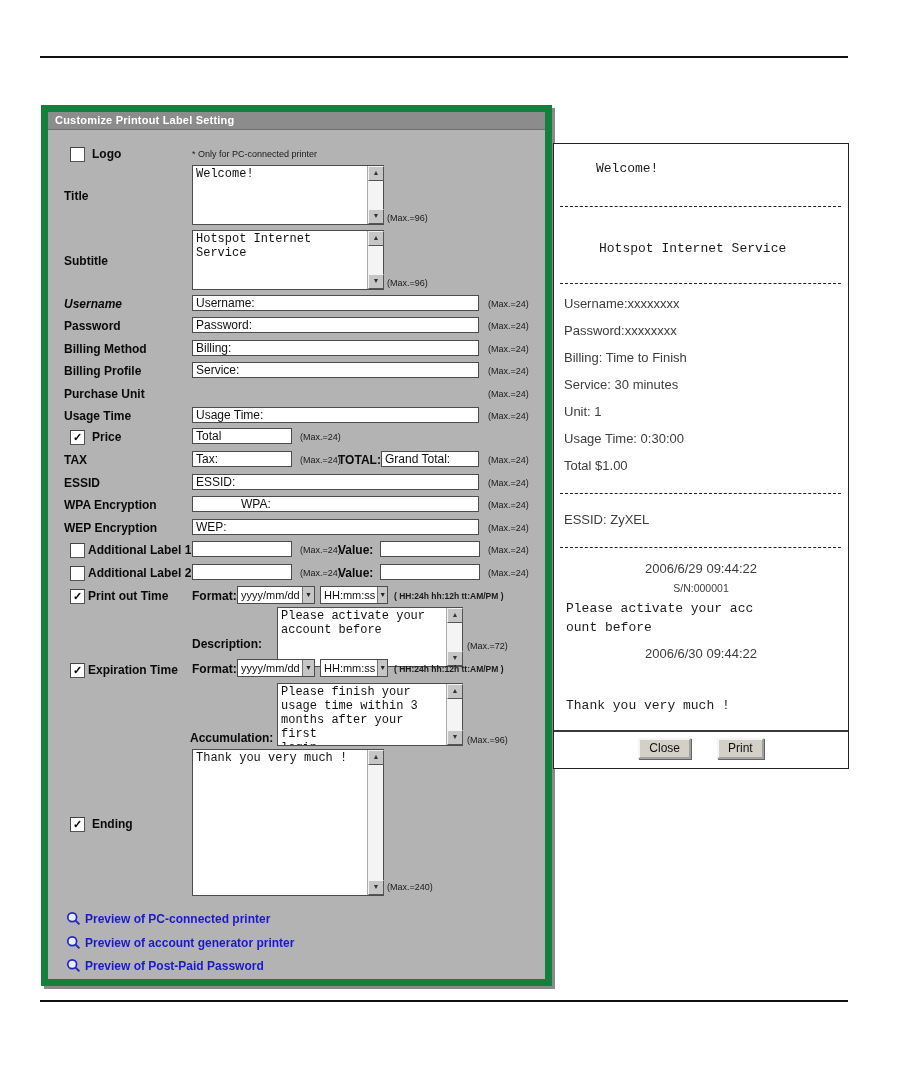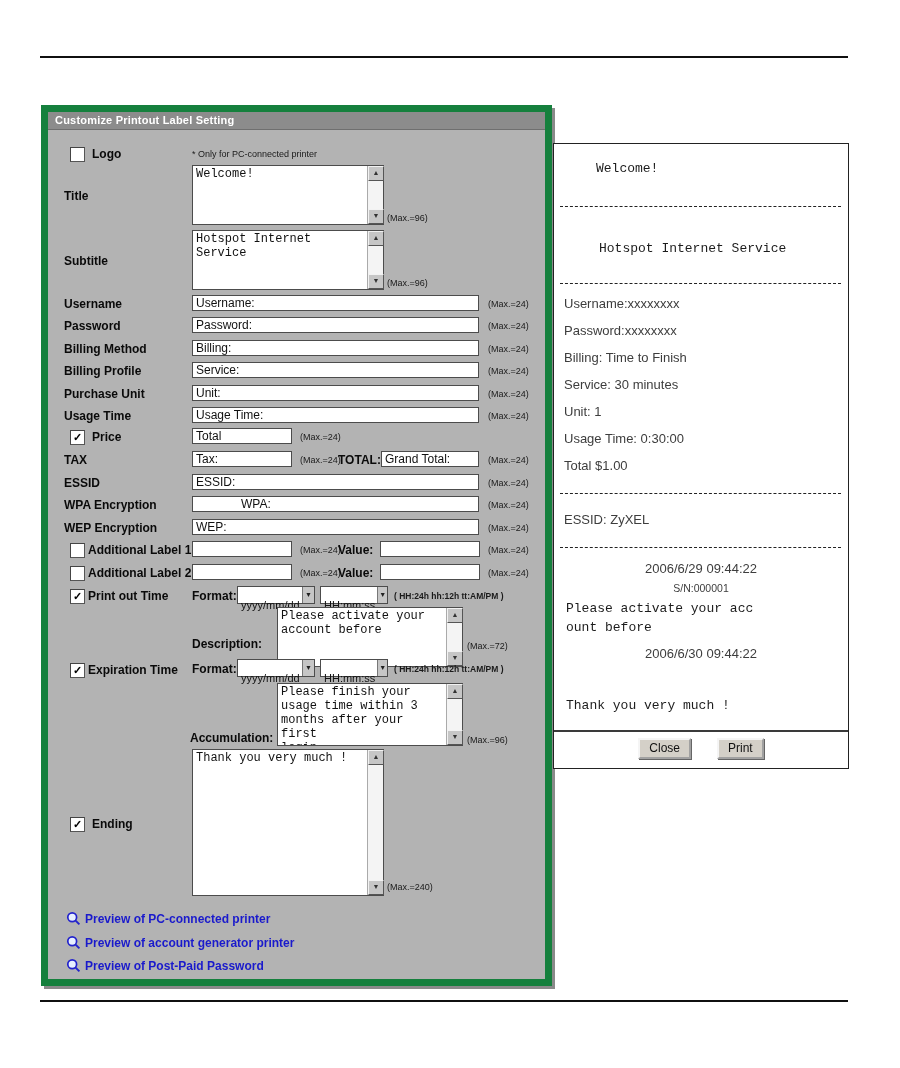--- a/index.html
+++ b/index.html
@@ -25,21 +25,21 @@
   .ta-wrap{position:absolute;background:#fff;border:1px solid #4c4c4c;display:flex;box-sizing:border-box;}
   .ta-wrap textarea{flex:1;border:none;resize:none;overflow:hidden;background:#fff;
       font:12px "Liberation Mono",monospace;color:#111;padding:1px 2px 0 3px;}
   .sb{width:15px;position:relative;background:#f4f4f4;border-left:1px solid #aaa;}
   .sb-btn{position:absolute;left:0;width:14px;height:13px;background:#c6c6c6;
       border:1px solid;border-color:#f2f2f2 #555 #555 #f2f2f2;font-size:7px;line-height:12px;
       text-align:center;color:#333;cursor:pointer;}
   .sb-up{top:0;} .sb-dn{bottom:0;}
   .sel{position:absolute;height:18px;background:#fff;border:1px solid #4c4c4c;display:flex;
       box-sizing:border-box;cursor:pointer;}
-  .sel .txt{flex:1;font:11px "Liberation Sans",sans-serif;color:#111;padding:12px 2px 0 3px;white-space:nowrap;}
+  .sel .txt{flex:1;font:11px "Liberation Sans",sans-serif;color:#111;padding:2px 2px 0 3px;white-space:nowrap;}
   .sel .btn{width:15px;background:#c6c6c6;border-left:1px solid #777;font-size:7px;line-height:15px;
       text-align:center;color:#222;}
   .fmt-note{position:absolute;font:bold 8.5px "Liberation Sans",sans-serif;color:#1a1a1a;white-space:nowrap;}
   .plink{position:absolute;display:flex;align-items:center;gap:4px;color:#1a1acc;cursor:pointer;
       text-decoration:none;}
   .plink span{font:bold 12px "Liberation Sans",sans-serif;color:#1a1acc;white-space:nowrap;}
 
   
   .preview{position:absolute;left:553px;top:143px;width:294px;height:624px;background:#fff;
       border:1px solid #222;}
@@ -85,38 +85,37 @@
     <div class="lbl" style="left:16px;top:142px;">Subtitle</div>
     <div class="ta-wrap" style="left:144px;top:118px;width:192px;height:60px;">
       <textarea style="">Hotspot Internet Service</textarea>
       <div class="sb">
         <div class="sb-btn sb-up">▲</div>
         <div class="sb-btn sb-dn">▼</div>
       </div>
     </div>
     <div class="maxl" style="left:339px;top:166px;">(Max.=96)</div>
 
-    <div class="lbl" style="left:16px;top:185px;">Username</div>
+    <div class="lbl" style="left:16px;top:185px;font-style:italic;">Username</div>
     <input class="ti" style="left: 144px; top: 183px; width: 287px;" value="Username:">
     <div class="maxl" style="left:440px;top:187px;">(Max.=24)</div>
 
     <div class="lbl" style="left:16px;top:207px;">Password</div>
     <input class="ti" style="left: 144px; top: 205px; width: 287px;" value="Password:">
     <div class="maxl" style="left:440px;top:209px;">(Max.=24)</div>
 
     <div class="lbl" style="left:16px;top:230px;">Billing Method</div>
     <input class="ti" style="left: 144px; top: 228px; width: 287px;" value="Billing:">
     <div class="maxl" style="left:440px;top:232px;">(Max.=24)</div>
 
     <div class="lbl" style="left:16px;top:252px;">Billing Profile</div>
     <input class="ti" style="left: 144px; top: 250px; width: 287px;" value="Service:">
     <div class="maxl" style="left:440px;top:254px;">(Max.=24)</div>
 
     <div class="lbl" style="left:16px;top:275px;text-align:center;">Purchase Unit</div>
-    <input class="ti" style="left: 144px; top: 273px; width: 287px;" value="Unit:">
     <div class="maxl" style="left:440px;top:277px;">(Max.=24)</div>
 
     <div class="lbl" style="left:16px;top:297px;">Usage Time</div>
     <input class="ti" style="left: 144px; top: 295px; width: 287px;" value="Usage Time:">
     <div class="maxl" style="left:440px;top:299px;">(Max.=24)</div>
 
     <div class="cb" style="left:22px;top:318px;">✓</div>
     <div class="lbl" style="left:44px;top:318px;">Price</div>
     <input class="ti" style="left: 144px; top: 316px; width: 100px;" value="Total">
     <div class="maxl" style="left:252px;top:320px;">(Max.=24)</div>

